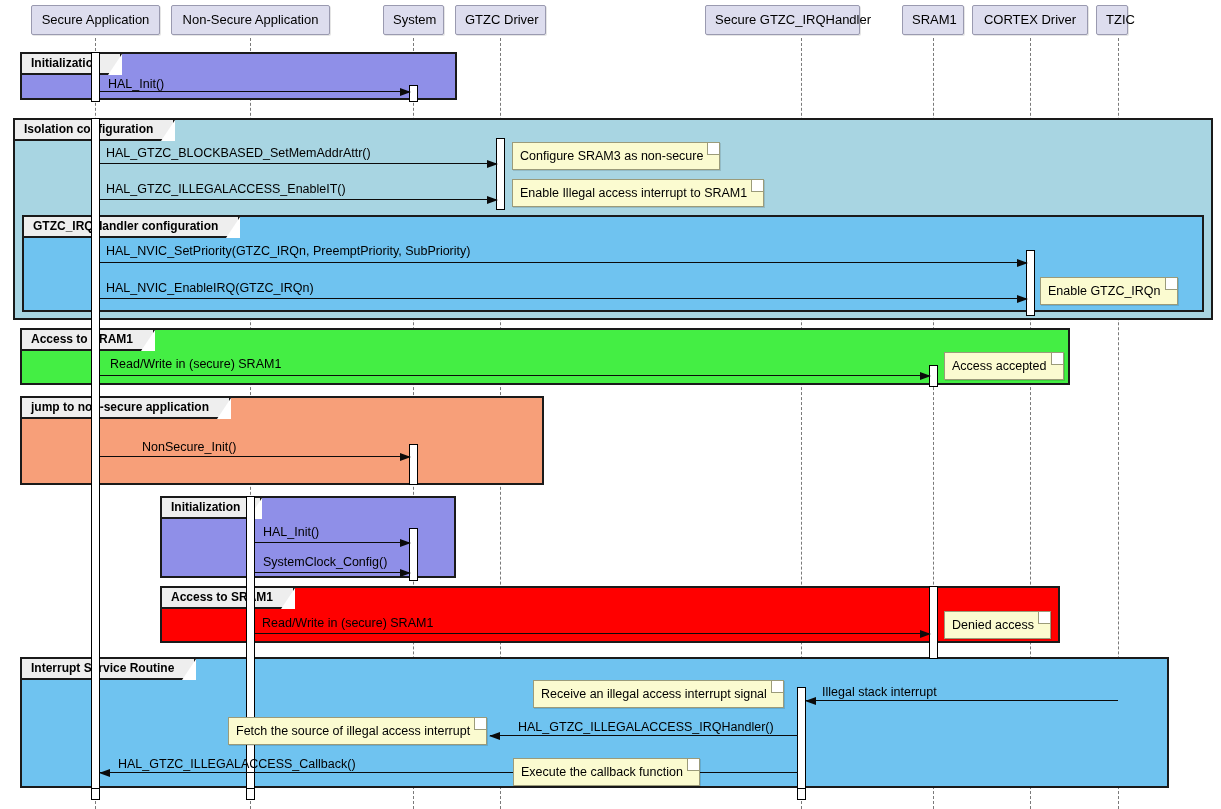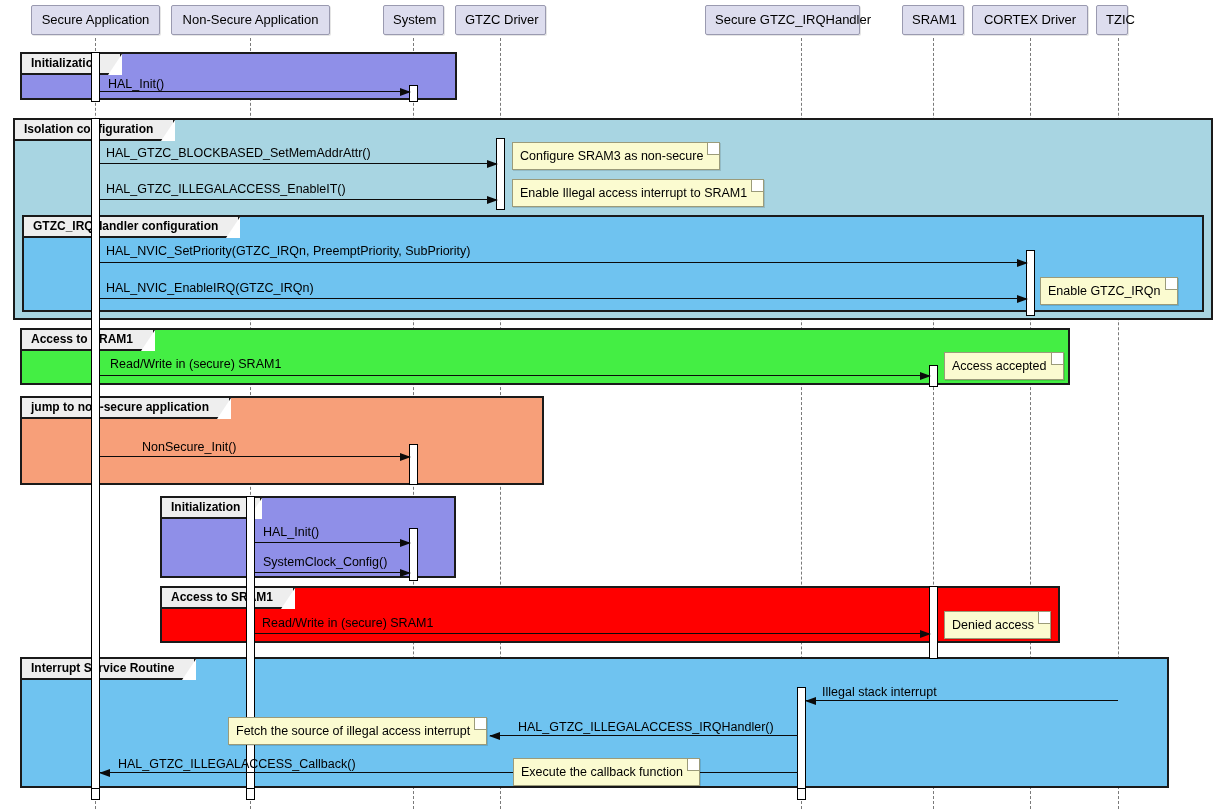--- a/index.html
+++ b/index.html
@@ -288,20 +288,21 @@
   <div class="frame" style="left:20px; top:657px; width:1149px; height:131px;">
     <div class="frame-body fill-blue"></div>
     <div class="frame-label">Interrupt Service Routine</div>
   </div>
   <div class="activation" style="left:797px; top:687px; width:9px; height:111px;"></div>
 
   <div class="msg" style="left:806px; top:700px; width:312px;">
     <span class="arrowhead left"></span>
   </div>
   <div class="msg-label" style="left:822px; top:686px;">Illegal stack interrupt</div>
+  <div class="note" style="left:533px; top:680px;">Receive an illegal access interrupt signal<span class="fold"></span></div>
 
   <div class="msg" style="left:490px; top:735px; width:308px;">
     <span class="arrowhead left"></span>
   </div>
   <div class="msg-label" style="left:518px; top:721px;">HAL_GTZC_ILLEGALACCESS_IRQHandler()</div>
   <div class="note" style="left:228px; top:717px;">Fetch the source of illegal access interrupt<span class="fold"></span></div>
 
   <div class="msg" style="left:100px; top:772px; width:698px;">
     <span class="arrowhead left"></span>
   </div>

